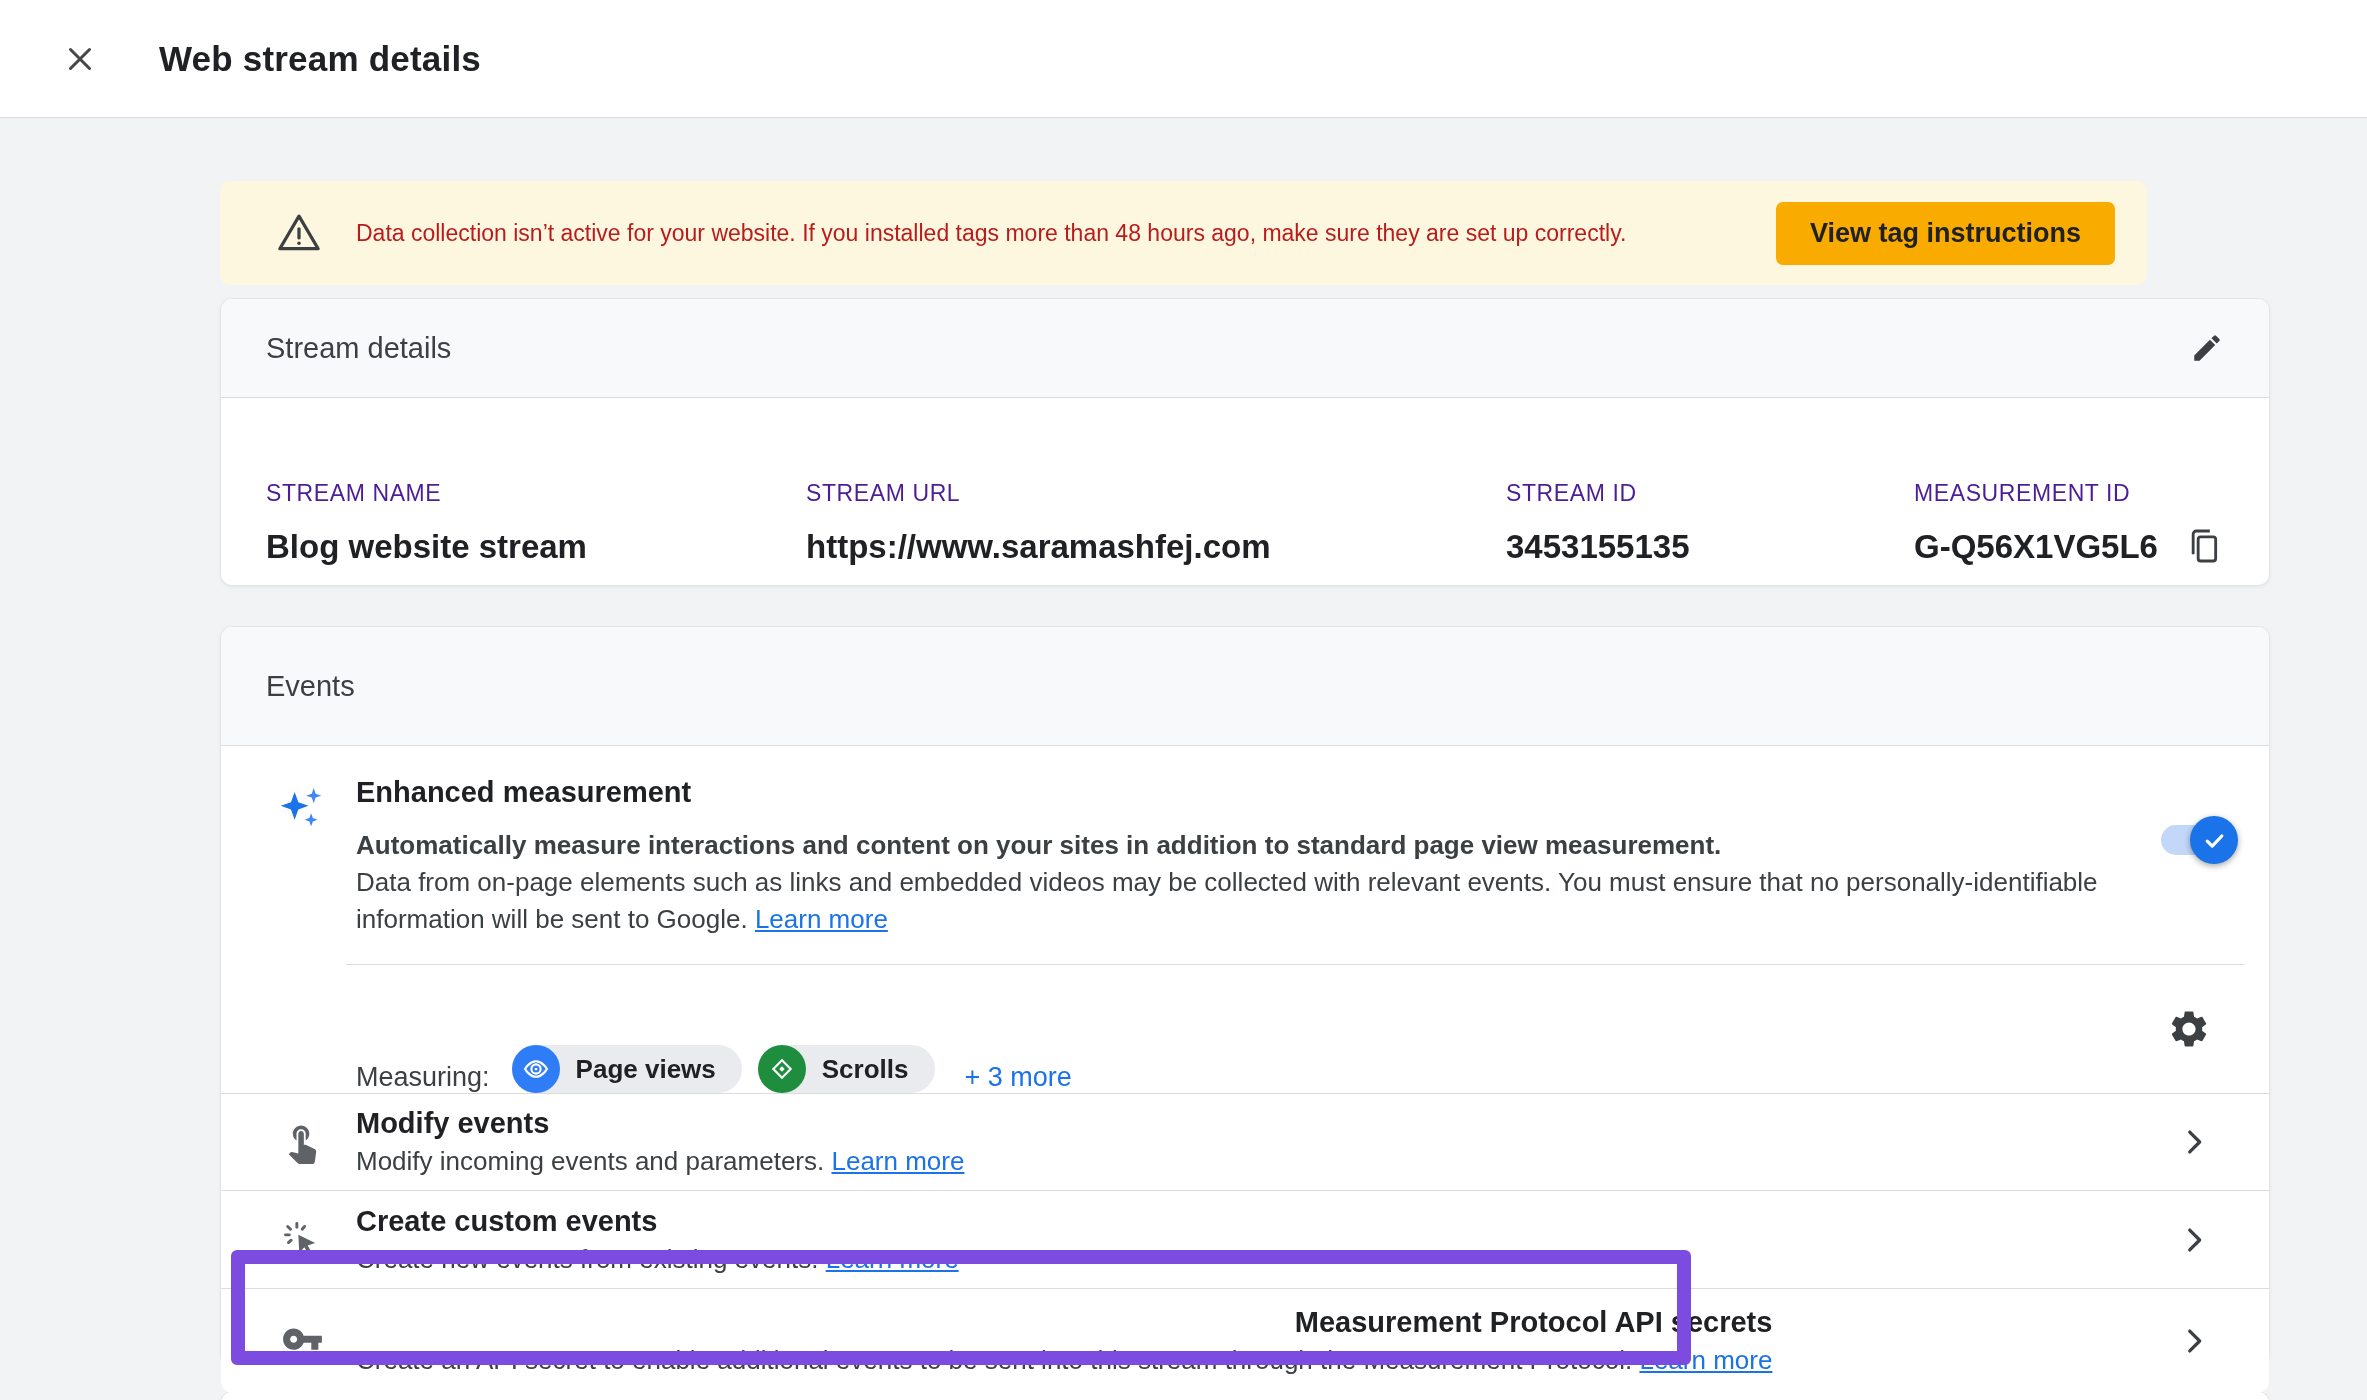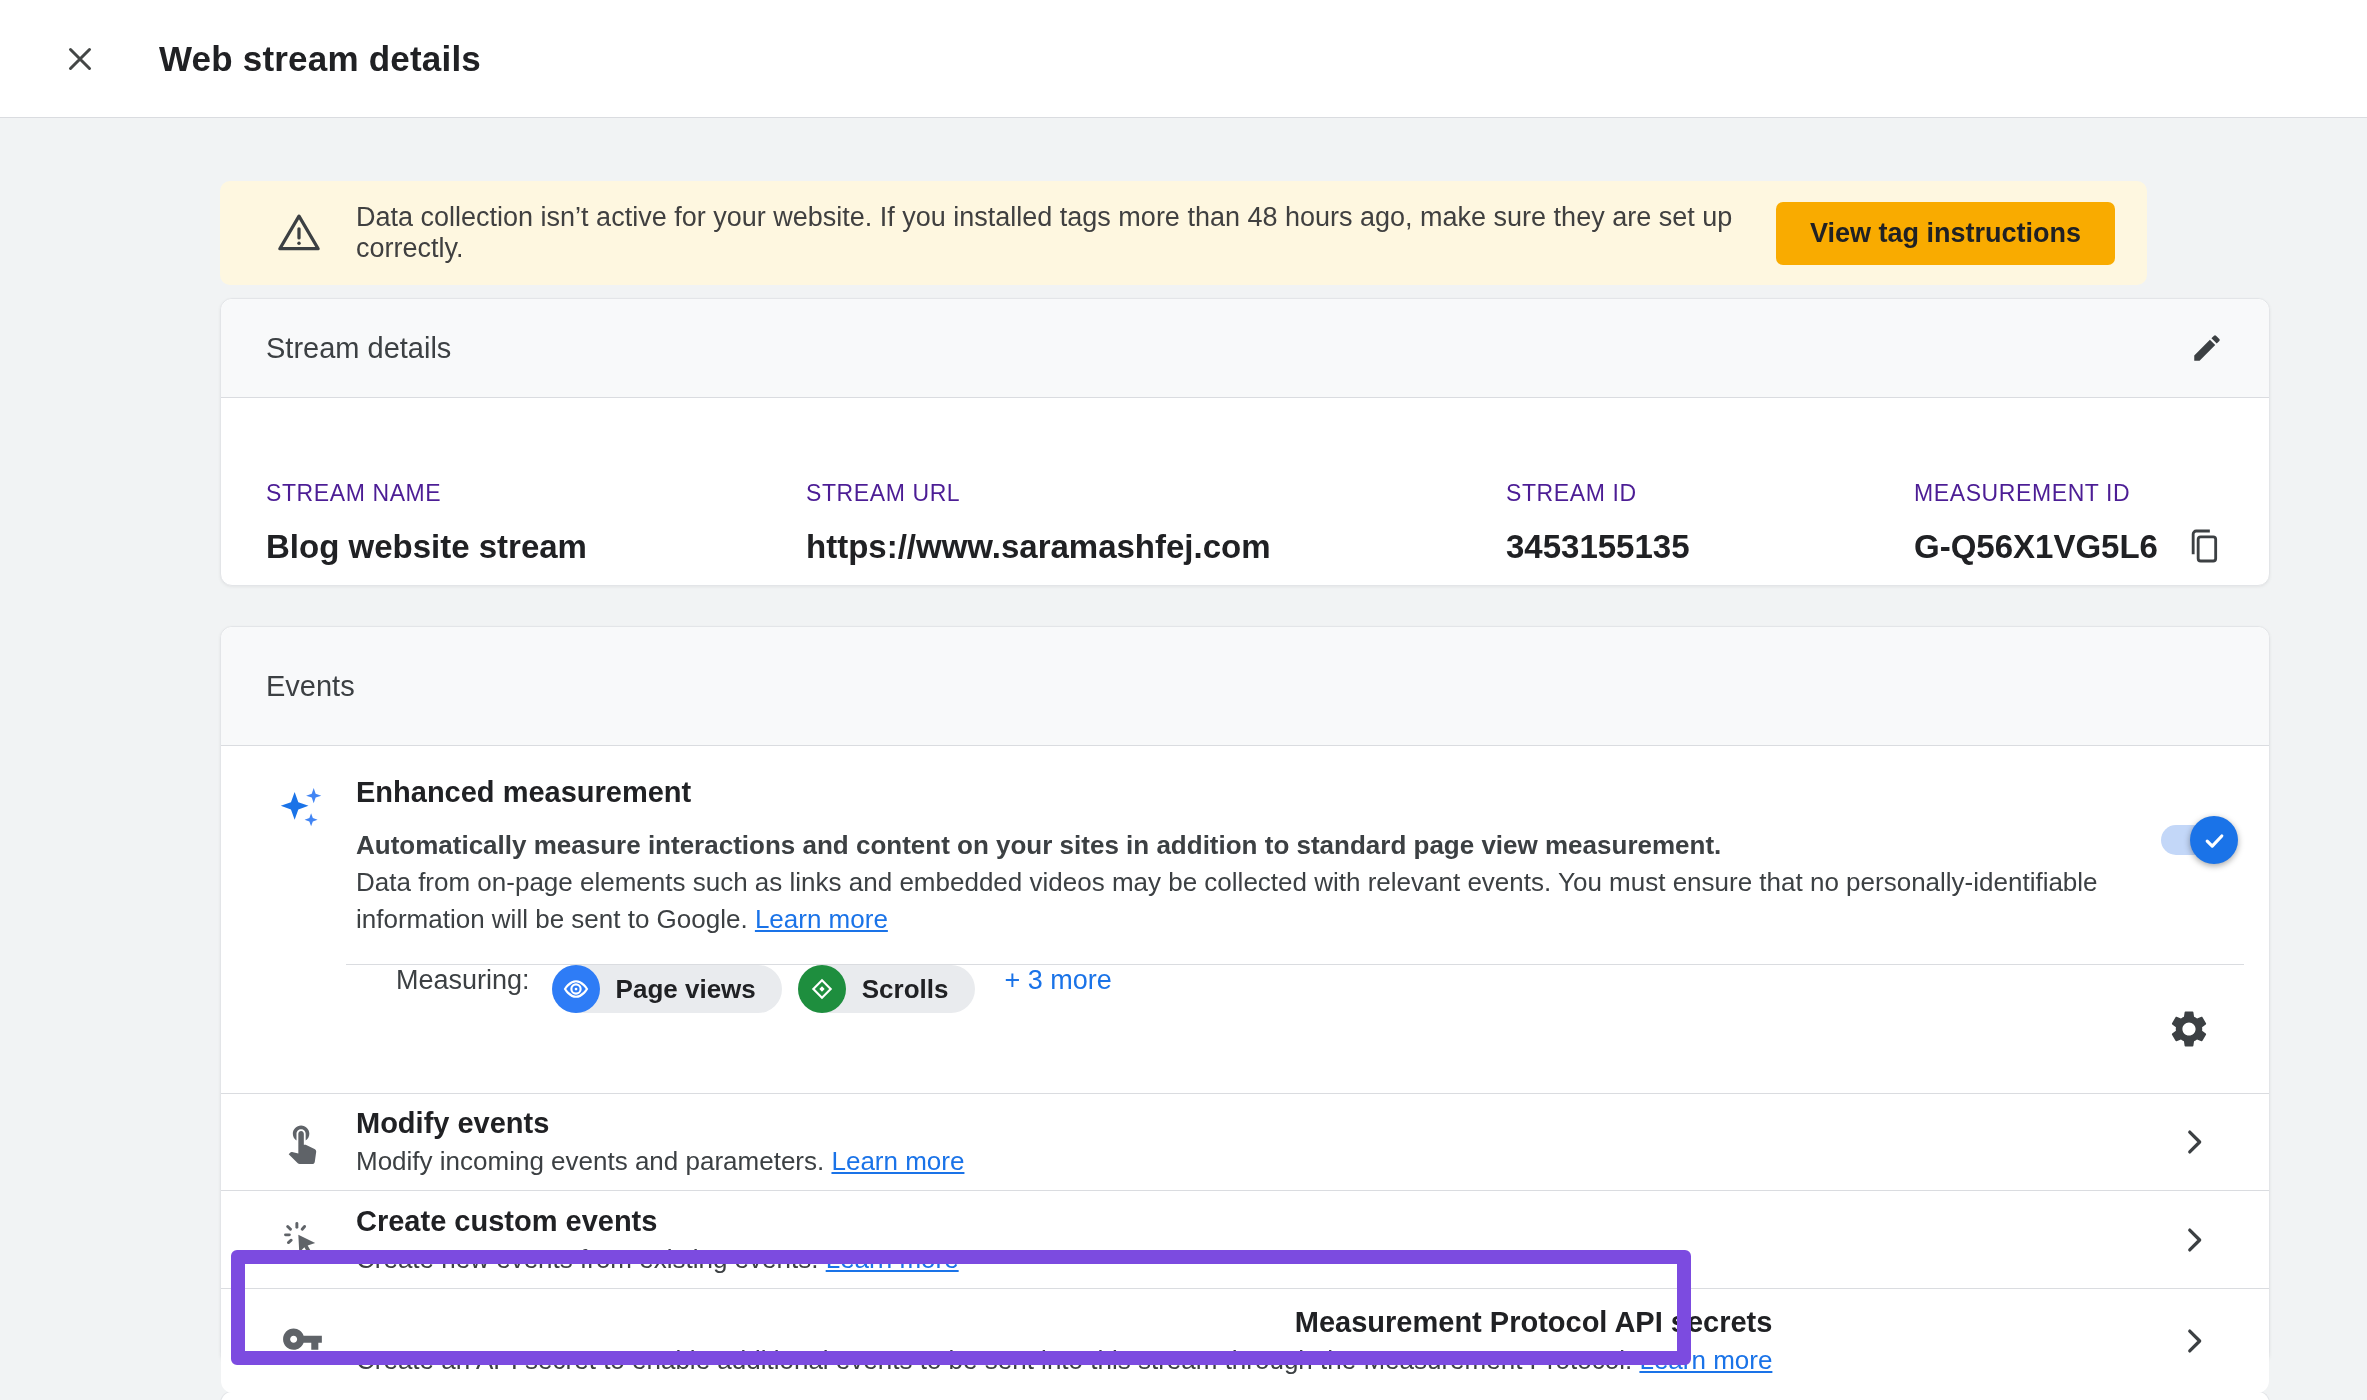--- a/index.html
+++ b/index.html
@@ -30,21 +30,21 @@
   
   .content { position: relative; margin-left: 220px; width: 2050px; }
 
   
   .banner {
     margin-top: 63px; width: 1927px; height: 104px;
     background: #FEF7E0; border-radius: 10px;
     display: flex; align-items: center;
   }
   .warn-icon { margin-left: 56px; flex: 0 0 auto; display:flex; }
-  .banner-text { margin-left: 34px; font-size: 27px; color: #404040; flex: 1; }
+  .banner-text { margin-left: 34px; font-size: 23px; color: #b91c1c; flex: 1; }
   .banner-btn {
     flex: 0 0 auto; margin-right: 32px; height: 63px; padding: 0 34px;
     background: #F9AB00; color: #202124; border: none; border-radius: 7px;
     font-family: "Liberation Sans", sans-serif;
     font-size: 27px; font-weight: 700; cursor: pointer;
   }
 
   
   .card {
     background: #FFFFFF; border: 1px solid #E3E5E8; border-radius: 12px;
@@ -90,22 +90,22 @@
   .toggle-thumb {
     position: absolute; right: -4px; top: -9px;
     width: 48px; height: 48px; border-radius: 50%;
     background: #1A73E8; box-shadow: 0 2px 6px rgba(0,0,0,.35);
     display: flex; align-items: center; justify-content: center;
   }
 
   .divider-inset { margin: 26px 25px 0 125px; border-top: 1px solid #DADCE0; }
 
   .measuring-row {
-    height: 128px; display: flex; align-items: flex-start;
-    padding-left: 135px; position: relative; margin-left: 40px;
+    height: 128px; display: flex; align-items: flex-end;
+    padding-left: 135px; position: relative;
   }
   .measuring-label { font-size: 27px; color: #3C4043; }
   .chips { display: flex; margin-left: 22px; gap: 16px; }
   .chip {
     height: 48px; border-radius: 24px; background: #E9EBEE;
     display: flex; align-items: center; padding-right: 26px;
   }
   .chip-circle {
     width: 48px; height: 48px; border-radius: 50%;
     display: flex; align-items: center; justify-content: center; flex: 0 0 auto;

